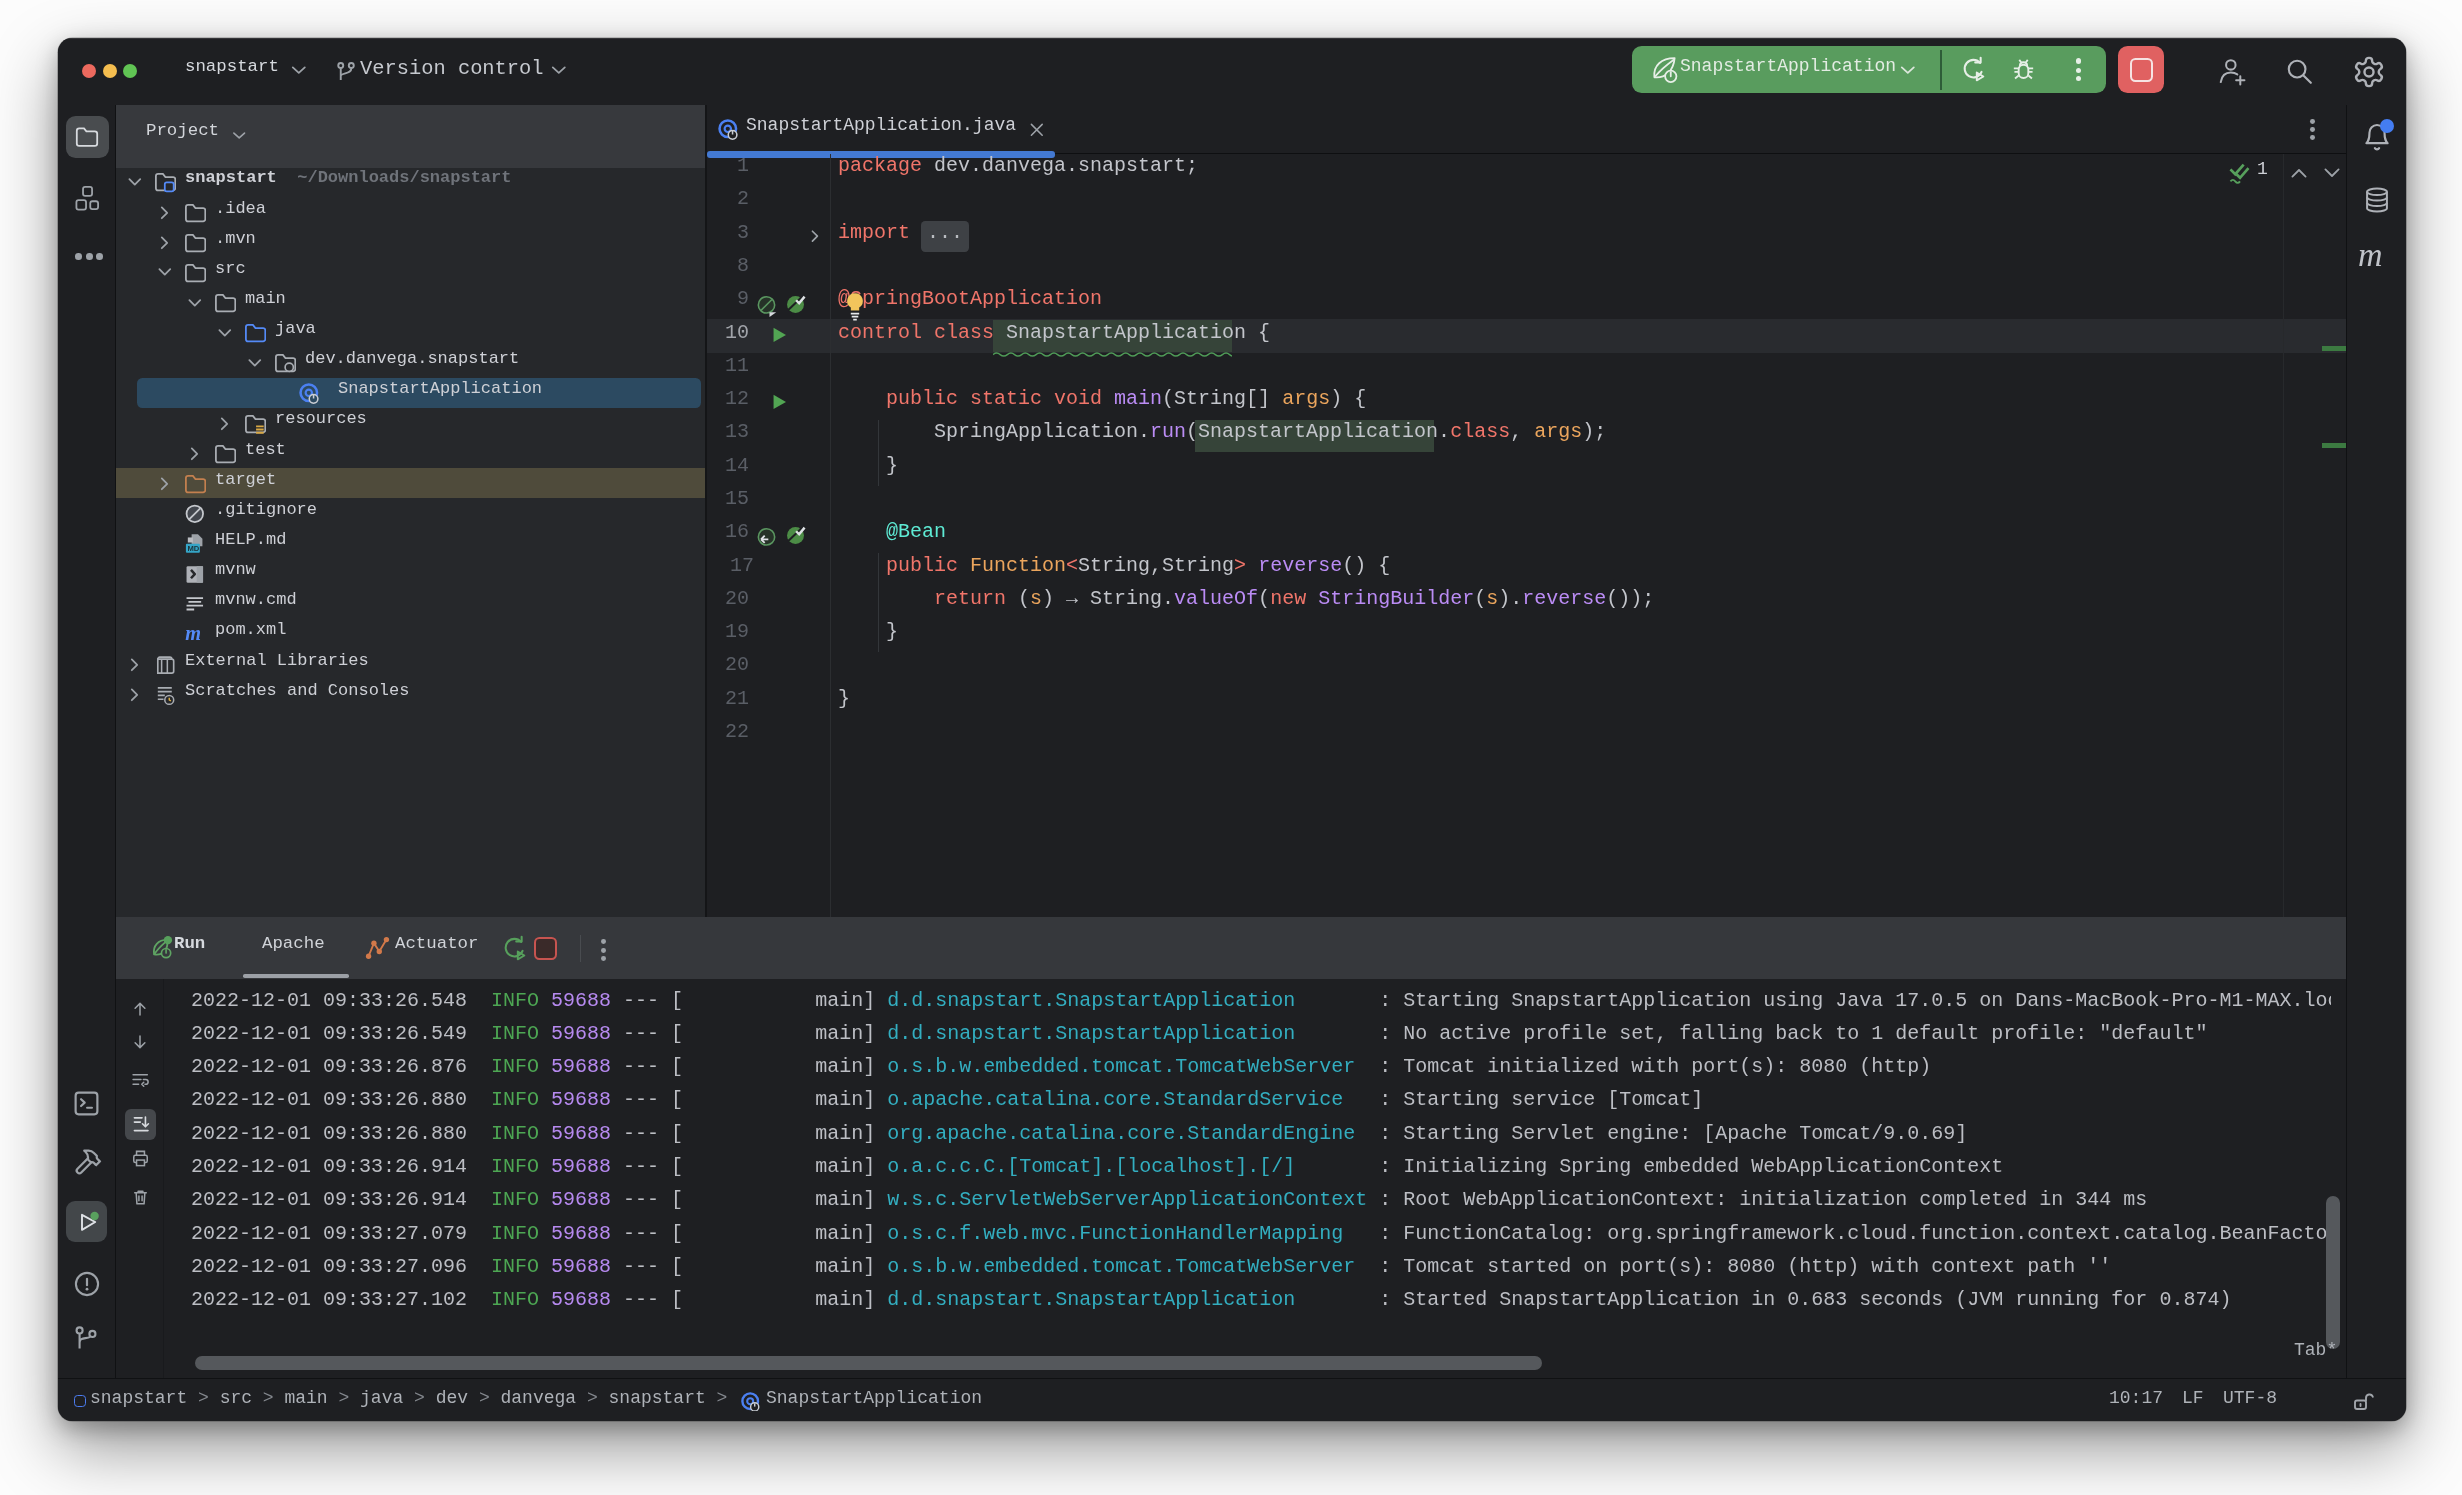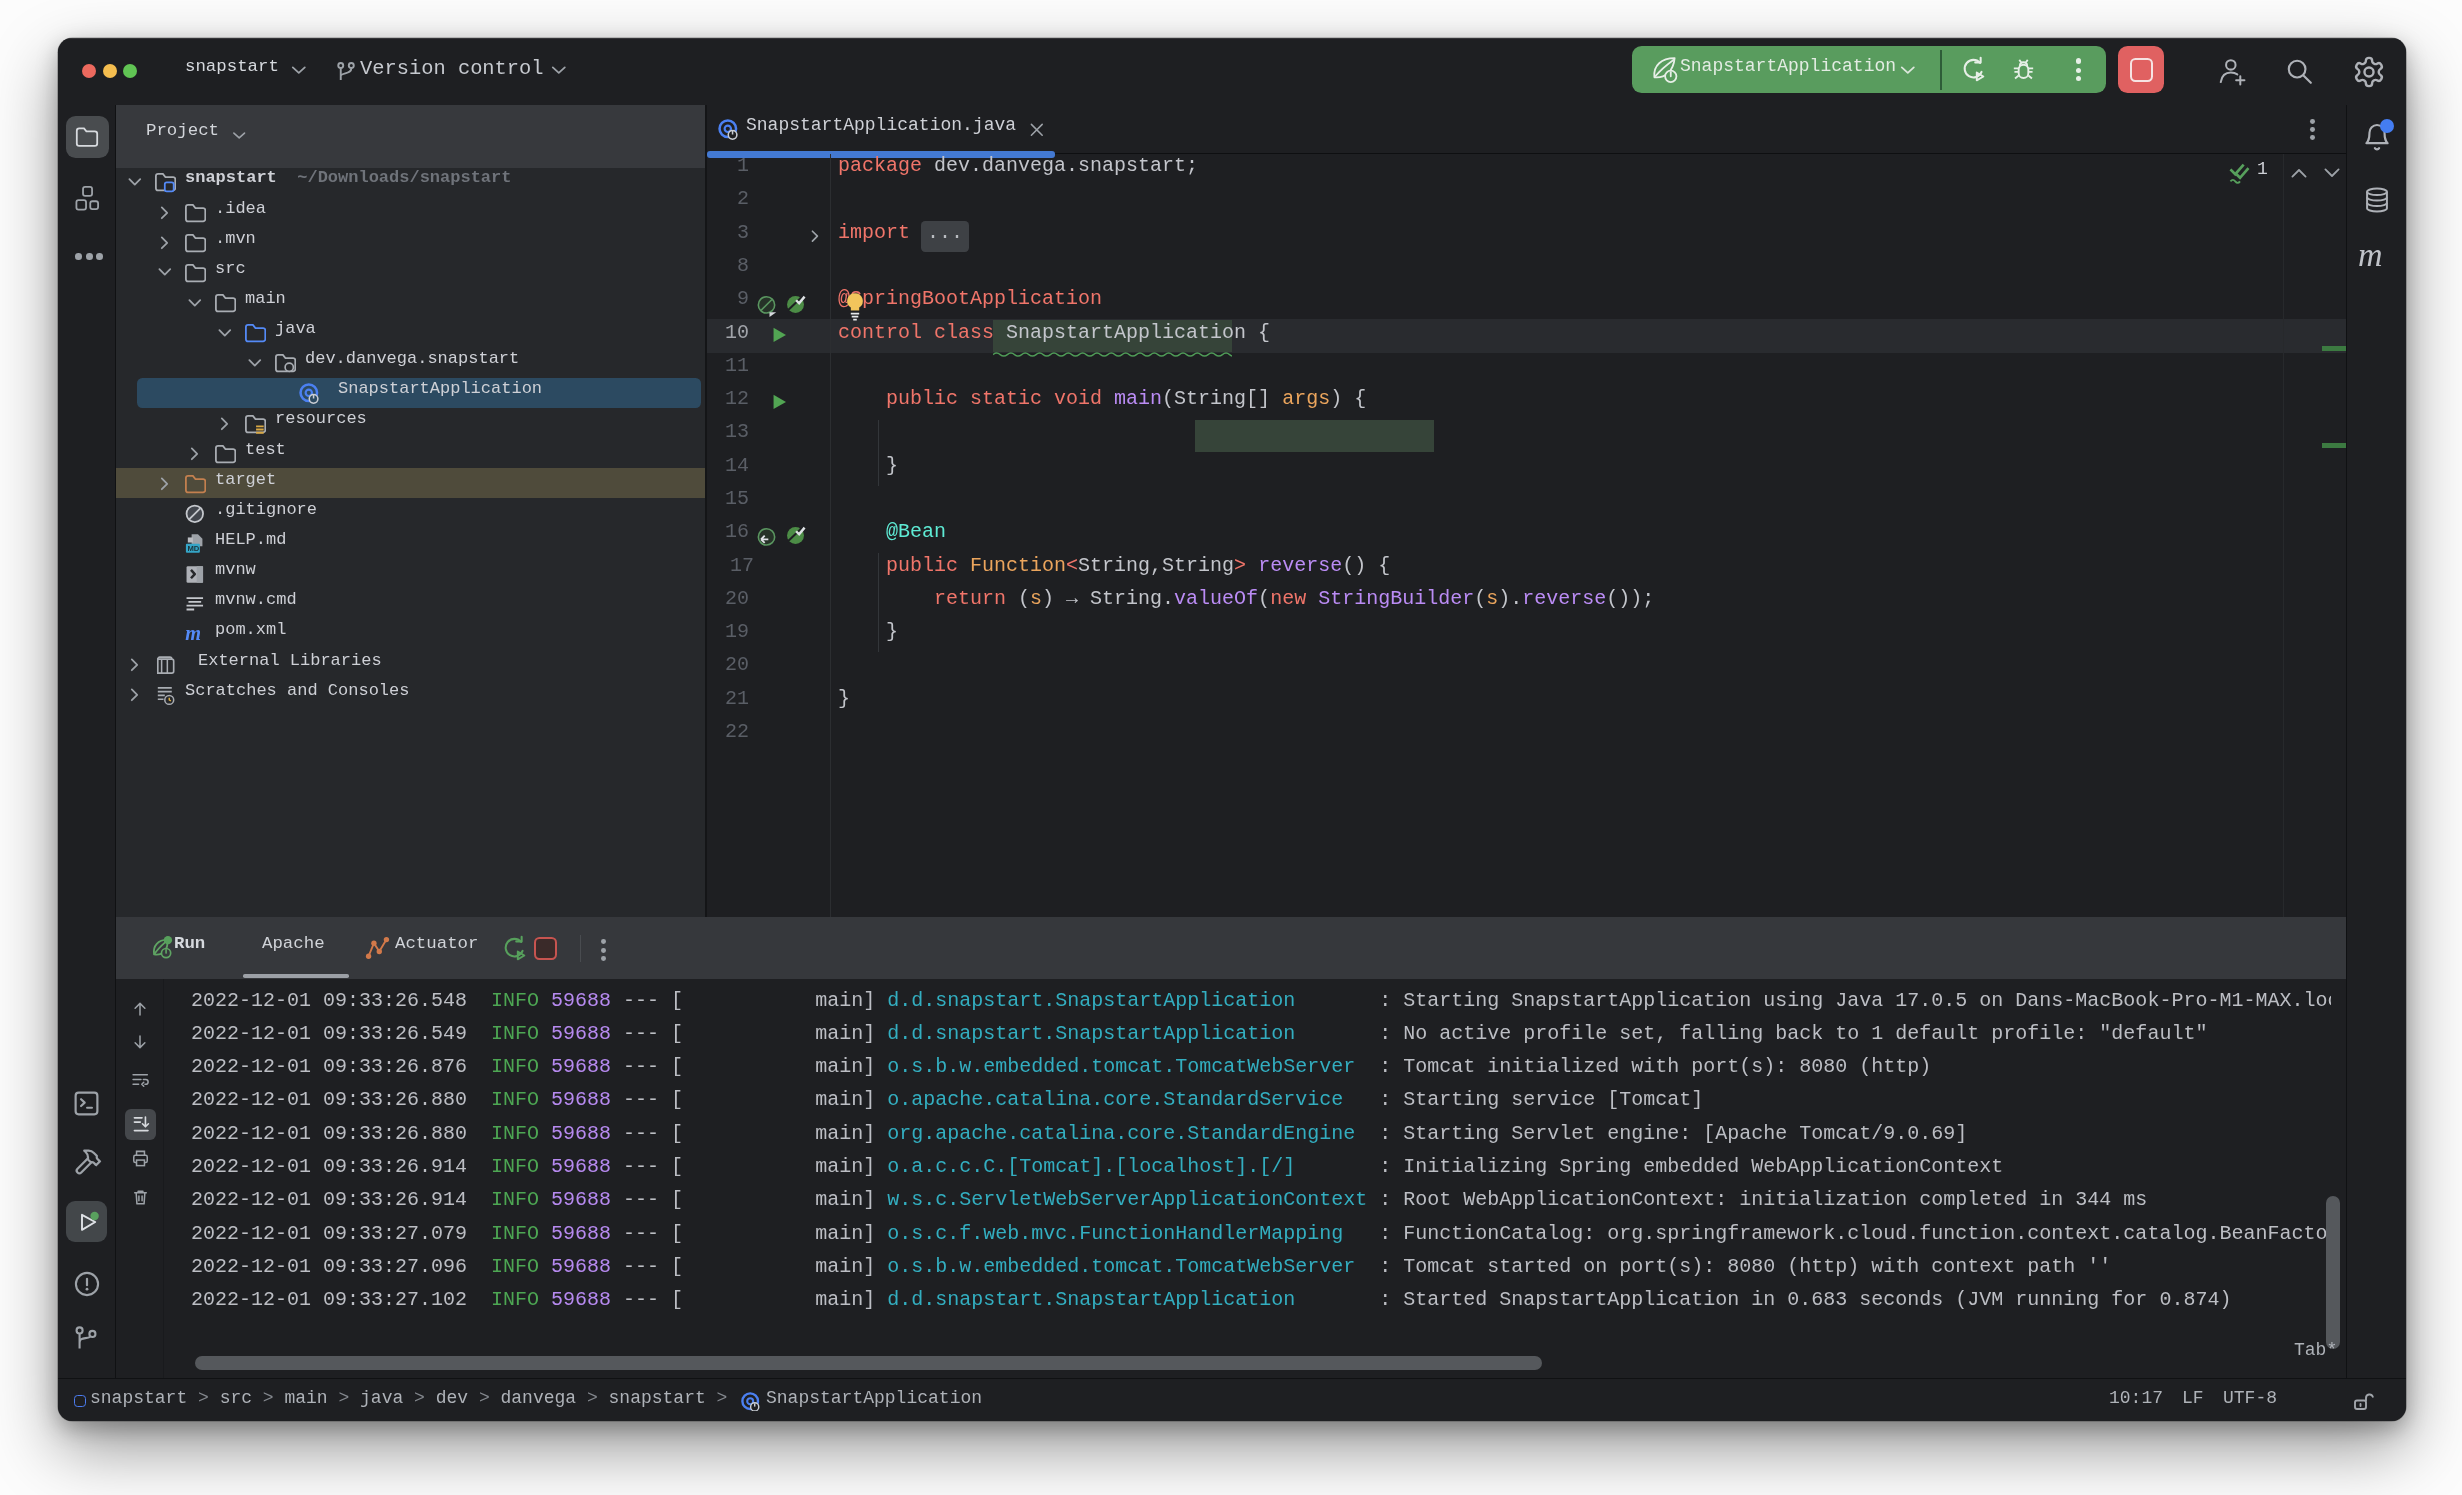--- a/index.html
+++ b/index.html
@@ -222,21 +222,21 @@
     </svg>
 <div class="ab" style="left:157px;top:582px;height:28px;line-height:28px;font:normal 17px 'Liberation Mono';color:#ced0d6;white-space:pre">pom.xml</div>
 <svg class="ab" style="left:69px;top:619px" width="15.6" height="15.6" viewBox="0 0 26 26" fill="none">
       <path d="M8 4l9 9-9 9" stroke="#9da2a8" stroke-width="3" stroke-linecap="round" stroke-linejoin="round"></path>
     </svg>
 <svg class="ab" style="left:96px;top:616px" width="21.6" height="21.6" viewBox="0 0 34 34" fill="none">
       <path d="M6 8 h22 a3 3 0 0 1 3 3 v16 a3 3 0 0 1-3 3 h-22 Z" stroke="#a9adb3" stroke-width="2.6"></path>
       <path d="M6 8 a3 3 0 0 1 3-3 h16 a3 3 0 0 1 3 3" stroke="#a9adb3" stroke-width="2.6"></path>
       <path d="M12 8v22 M21 8v22" stroke="#a9adb3" stroke-width="2.4"></path>
     </svg>
-<div class="ab" style="left:140px;top:613px;height:28px;line-height:28px;font:normal 17px 'Liberation Mono';color:#ced0d6;white-space:pre">External Libraries</div>
+<div class="ab" style="left:127px;top:613px;height:28px;line-height:28px;font:normal 17px 'Liberation Mono';color:#ced0d6;white-space:pre">External Libraries</div>
 <svg class="ab" style="left:69px;top:649px" width="15.6" height="15.6" viewBox="0 0 26 26" fill="none">
       <path d="M8 4l9 9-9 9" stroke="#9da2a8" stroke-width="3" stroke-linecap="round" stroke-linejoin="round"></path>
     </svg>
 <svg class="ab" style="left:96px;top:646px" width="21.6" height="21.6" viewBox="0 0 34 34" fill="none">
       <path d="M6 6h22M6 12h22M6 18h11M6 24h9" stroke="#a9adb3" stroke-width="2.6"></path>
       <circle cx="24" cy="25" r="7" fill="#26282b" stroke="#a9adb3" stroke-width="2.4"></circle>
       <path d="M24 21.5 V25 l2.6 1.8" stroke="#e0b042" stroke-width="2.2"></path>
     </svg>
 <div class="ab" style="left:127px;top:643px;height:28px;line-height:28px;font:normal 17px 'Liberation Mono';color:#ced0d6;white-space:pre">Scratches and Consoles</div>
 <div class="ab" style="left:649px;top:67px;width:1639px;height:812px;background:#1e1f22"></div>
@@ -270,20 +270,21 @@
 <div class="ab" style="left:780px;top:183px;height:33px;line-height:33px;font:20px 'Liberation Mono';color:#c3c5cb;white-space:pre"><span style="color:#f0756a">import</span> </div>
 <div class="ab" style="left:601px;top:216px;width:90px;height:33px;line-height:33px;font:20px 'Liberation Mono';color:#5a5e66;text-align:right">8</div>
 <div class="ab" style="left:601px;top:249px;width:90px;height:33px;line-height:33px;font:20px 'Liberation Mono';color:#5a5e66;text-align:right">9</div>
 <div class="ab" style="left:780px;top:249px;height:33px;line-height:33px;font:20px 'Liberation Mono';color:#c3c5cb;white-space:pre"><span style="color:#f0756a">@SpringBootApplication</span></div>
 <div class="ab" style="left:601px;top:283px;width:90px;height:33px;line-height:33px;font:20px 'Liberation Mono';color:#a1a4aa;text-align:right">10</div>
 <div class="ab" style="left:780px;top:283px;height:33px;line-height:33px;font:20px 'Liberation Mono';color:#c3c5cb;white-space:pre"><span style="color:#f0756a">control class</span> SnapstartApplication {</div>
 <div class="ab" style="left:601px;top:316px;width:90px;height:33px;line-height:33px;font:20px 'Liberation Mono';color:#5a5e66;text-align:right">11</div>
 <div class="ab" style="left:601px;top:349px;width:90px;height:33px;line-height:33px;font:20px 'Liberation Mono';color:#5a5e66;text-align:right">12</div>
 <div class="ab" style="left:780px;top:349px;height:33px;line-height:33px;font:20px 'Liberation Mono';color:#c3c5cb;white-space:pre">    <span style="color:#f0756a">public static void</span> <span style="color:#bb8cf5">main</span>(String[] <span style="color:#eba55d">args</span>) {</div>
 <div class="ab" style="left:601px;top:382px;width:90px;height:33px;line-height:33px;font:20px 'Liberation Mono';color:#5a5e66;text-align:right">13</div>
+<div class="ab" style="left:780px;top:382px;height:33px;line-height:33px;font:20px 'Liberation Mono';color:#c3c5cb;white-space:pre">        SpringApplication.<span style="color:#bb8cf5">run</span>(SnapstartApplication.<span style="color:#f0756a">class</span>, <span style="color:#eba55d">args</span>);</div>
 <div class="ab" style="left:601px;top:416px;width:90px;height:33px;line-height:33px;font:20px 'Liberation Mono';color:#5a5e66;text-align:right">14</div>
 <div class="ab" style="left:780px;top:416px;height:33px;line-height:33px;font:20px 'Liberation Mono';color:#c3c5cb;white-space:pre">    }</div>
 <div class="ab" style="left:601px;top:449px;width:90px;height:33px;line-height:33px;font:20px 'Liberation Mono';color:#5a5e66;text-align:right">15</div>
 <div class="ab" style="left:601px;top:482px;width:90px;height:33px;line-height:33px;font:20px 'Liberation Mono';color:#5a5e66;text-align:right">16</div>
 <div class="ab" style="left:780px;top:482px;height:33px;line-height:33px;font:20px 'Liberation Mono';color:#c3c5cb;white-space:pre">    <span style="color:#5eead4">@Bean</span></div>
 <div class="ab" style="left:606px;top:516px;width:90px;height:33px;line-height:33px;font:20px 'Liberation Mono';color:#5a5e66;text-align:right">17</div>
 <div class="ab" style="left:780px;top:516px;height:33px;line-height:33px;font:20px 'Liberation Mono';color:#c3c5cb;white-space:pre">    <span style="color:#f0756a">public</span> <span style="color:#eba55d">Function</span><span style="color:#f0756a">&lt;</span>String,String<span style="color:#f0756a">&gt;</span> <span style="color:#bb8cf5">reverse</span>() {</div>
 <div class="ab" style="left:601px;top:549px;width:90px;height:33px;line-height:33px;font:20px 'Liberation Mono';color:#5a5e66;text-align:right">20</div>
 <div class="ab" style="left:780px;top:549px;height:33px;line-height:33px;font:20px 'Liberation Mono';color:#c3c5cb;white-space:pre">        <span style="color:#f0756a">return</span> (<span style="color:#eba55d">s</span>) → String.<span style="color:#bb8cf5">valueOf</span>(<span style="color:#f0756a">new</span> <span style="color:#bb8cf5">StringBuilder</span>(<span style="color:#eba55d">s</span>).<span style="color:#bb8cf5">reverse</span>());</div>
 <div class="ab" style="left:601px;top:582px;width:90px;height:33px;line-height:33px;font:20px 'Liberation Mono';color:#5a5e66;text-align:right">19</div>

